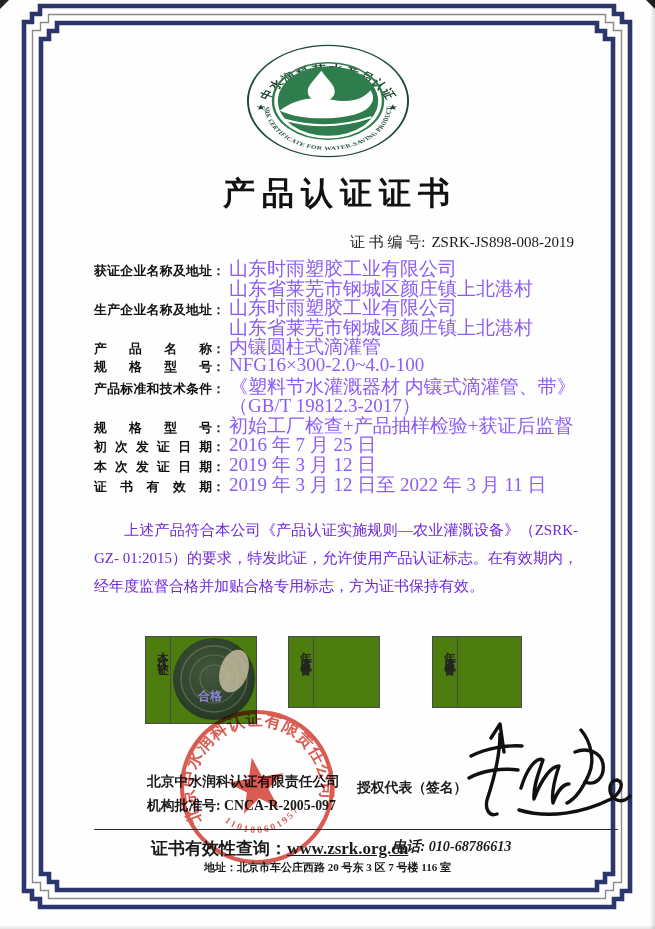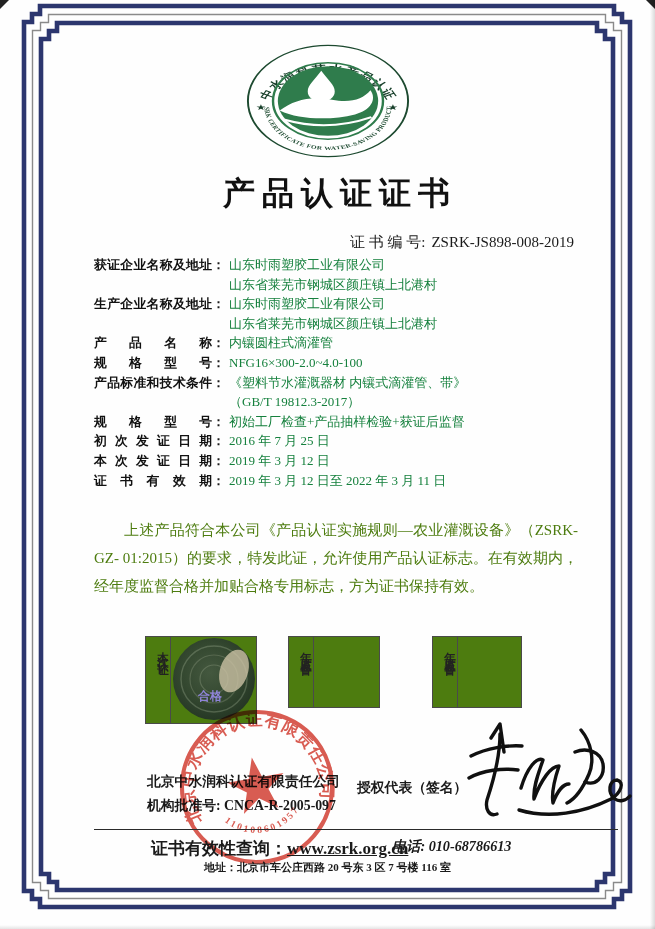--- a/index.html
+++ b/index.html
@@ -16,23 +16,23 @@
   .title{left:9px;top:172px;width:100%;text-align:center;font-family:"Liberation Sans","DejaVu Sans",sans-serif;
          font-weight:bold;font-size:32px;letter-spacing:7px;text-indent:7px;color:#111;}
   .certno{left:350px;top:233px;font-size:15px;font-weight:normal;white-space:nowrap;}
   .certno .num{font-family:"Liberation Serif",serif;margin-left:6px;}
   
   .fields{left:94px;top:256px;width:492px;}
   .f-row{display:flex;align-items:baseline;height:19.6px;white-space:nowrap;}
   .f-label{display:inline-block;width:118px;font-family:"Liberation Sans","DejaVu Sans",sans-serif;
            font-weight:bold;font-size:12.8px;text-align:justify;text-align-last:justify;color:#111;}
   .f-colon{display:inline-block;width:13px;font-weight:bold;font-size:13px;}
-  .f-value{font-size:13px;margin-left:4px;color:#15803d;}
-  
-  .statement{left:94px;top:516px;width:484px;font-size:15px;line-height:28px;text-align:justify;text-indent:2em;color:#4d7c0f;}
+  .f-value{font-size:19px;margin-left:4px;color:#8b5cf6;}
+  
+  .statement{left:94px;top:516px;width:484px;font-size:15px;line-height:28px;text-align:justify;text-indent:2em;color:#6d28d9;}
   
   .sbox{position:absolute;border:1.5px solid #4a4a4a;display:flex;background:#4d7c0f;}
   .sbox .vlabel{writing-mode:vertical-rl;text-orientation:upright;font-family:"Liberation Sans",sans-serif;
         font-weight:bold;font-size:11.5px;letter-spacing:4px;padding:6px 0 0 0;width:24px;display:flex;justify-content:flex-start;
         border-right:1px solid #4a4a4a;text-align:center;color:#222;}
   .sbox .area{flex:1;position:relative;}
   .sticker{position:absolute;left:1px;top:0px;width:84px;height:84px;}
   
   .issuer{left:147px;top:770px;font-size:13.8px;font-weight:bold;line-height:24px;white-space:nowrap;}
   .signlabel{left:357px;top:779px;font-size:13.8px;font-weight:bold;white-space:nowrap;}

